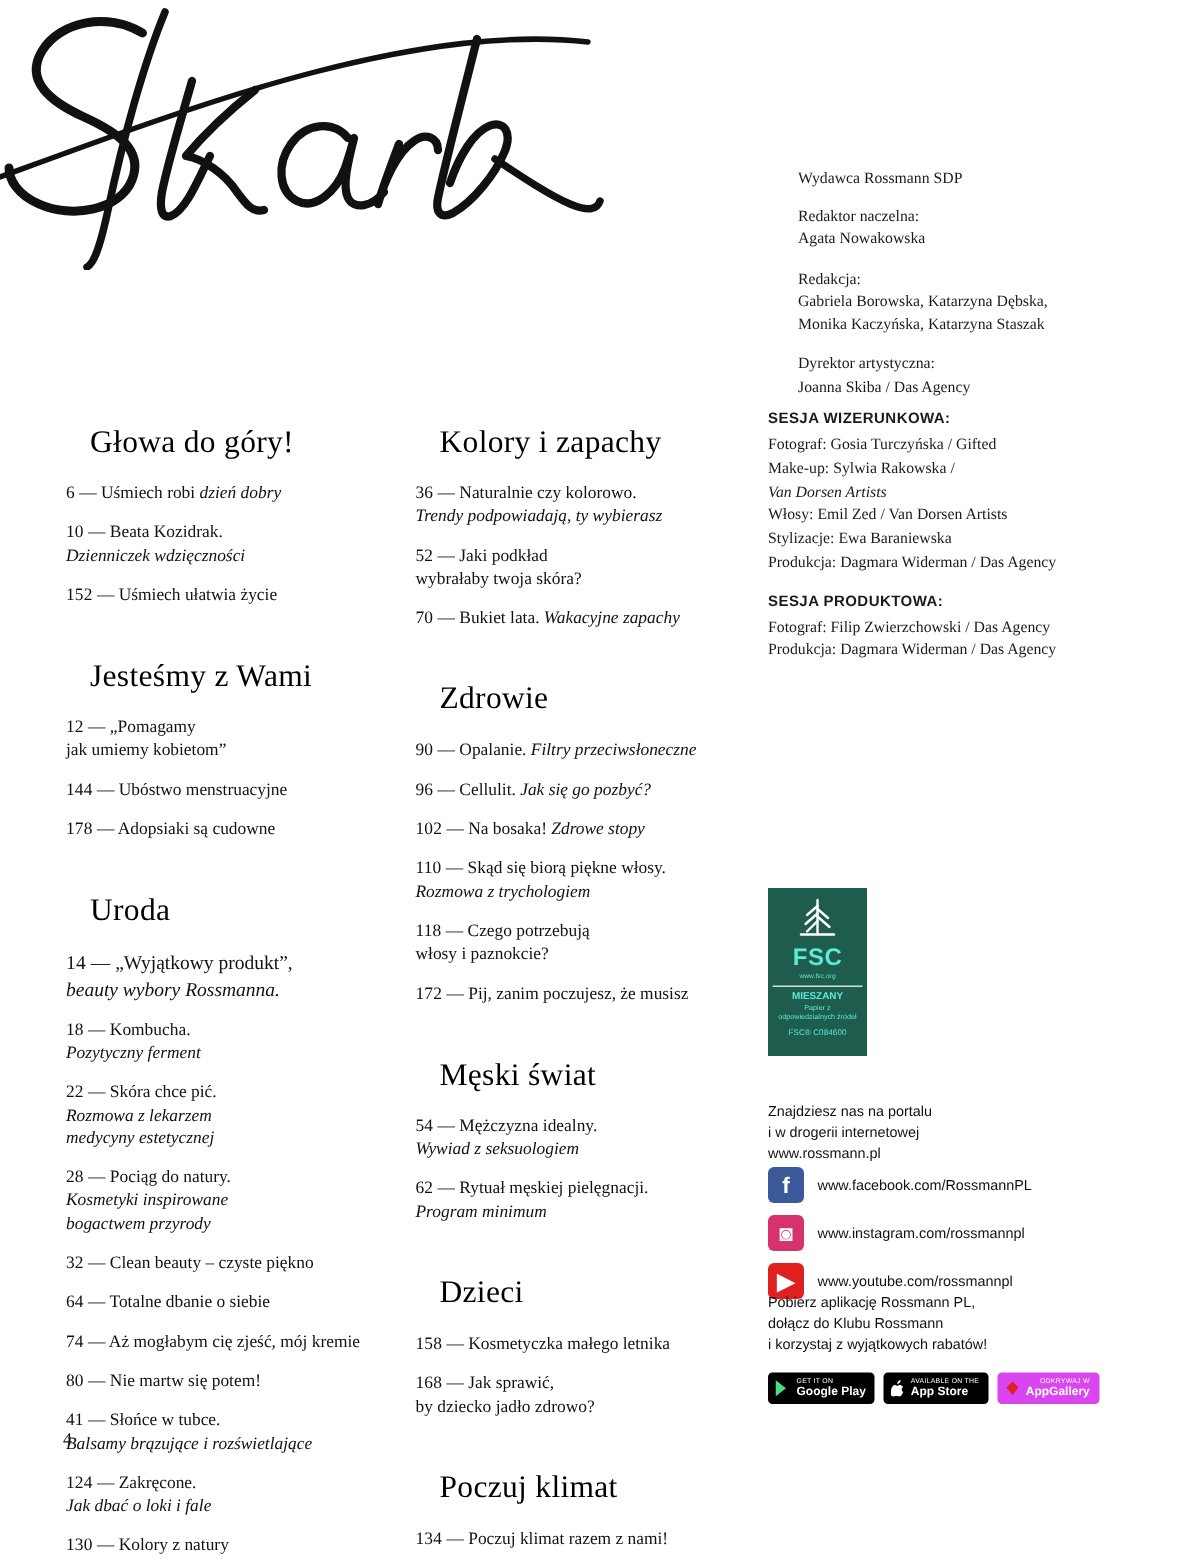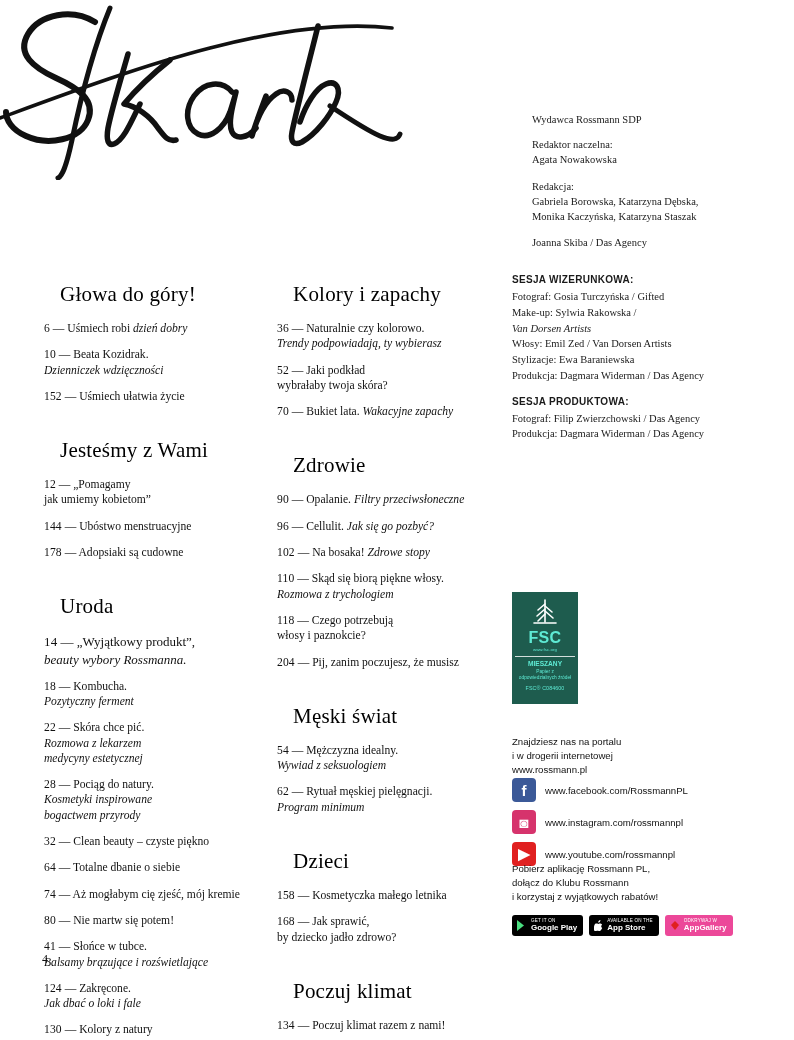--- a/index.html
+++ b/index.html
@@ -184,21 +184,21 @@
     color: #fff;
     display: flex;
     align-items: center;
     padding: 0 6px 0 5px;
     font-family: "Liberation Sans", sans-serif;
   }
   .badge .bico { margin-right: 4px; display: flex; align-items: center; }
   .badge .btxt { line-height: 1.05; }
   .badge .b1 { font-size: 4.6px; letter-spacing: .04em; text-transform: uppercase; display: block; }
   .badge .b2 { font-size: 8px; font-weight: 700; display: block; }
-  .badge-huawei { background: #ec4899; }
+  .badge-huawei { background: #d946ef; text-align: right; }
 
   .pagenum {
     position: absolute;
     left: 42px;
     top: 952px;
     font-family: "Liberation Serif", serif;
     font-size: 12px;
     color: #111;
   }
 </style>
@@ -234,20 +234,21 @@
   <div class="blk">
     <div>Redaktor naczelna:</div>
     <div>Agata Nowakowska</div>
   </div>
   <div class="blk">
     <div>Redakcja:</div>
     <div>Gabriela Borowska, Katarzyna Dębska,</div>
     <div>Monika Kaczyńska, Katarzyna Staszak</div>
   </div>
   <div class="blk">
+    <div>Dyrektor artystyczna:</div>
     <div>Joanna Skiba / Das Agency</div>
   </div>
 </div>
 
 <div class="credits">
   <div class="blk">
     <div class="head">SESJA WIZERUNKOWA:</div>
     <div>Fotograf: Gosia Turczyńska / Gifted</div>
     <div>Make-up: Sylwia Rakowska /</div>
     <div style="font-style:italic">Van Dorsen Artists</div>
@@ -295,21 +296,21 @@
   <p class="entry"><span class="num">36</span><span> — Naturalnie czy kolorowo.</span><span class="sub">Trendy podpowiadają, ty wybierasz</span></p>
   <p class="entry"><span class="num">52</span><span> — Jaki podkład</span><span class="sub" style="font-style:normal">wybrałaby twoja skóra?</span></p>
   <p class="entry"><span class="num">70</span><span> — Bukiet lata. </span><i>Wakacyjne zapachy</i></p>
 
   <h2 class="sec-title spaced">Zdrowie</h2>
   <p class="entry"><span class="num">90</span><span> — Opalanie. </span><i>Filtry przeciwsłoneczne</i></p>
   <p class="entry"><span class="num">96</span><span> — Cellulit. </span><i>Jak się go pozbyć?</i></p>
   <p class="entry"><span class="num">102</span><span> — Na bosaka! </span><i>Zdrowe stopy</i></p>
   <p class="entry"><span class="num">110</span><span> — Skąd się biorą piękne włosy.</span><span class="sub">Rozmowa z trychologiem</span></p>
   <p class="entry"><span class="num">118</span><span> — Czego potrzebują</span><span class="sub" style="font-style:normal">włosy i paznokcie?</span></p>
-  <p class="entry"><span class="num">204</span><span> — Pij, zanim poczujesz, że musisz</span></p>
+  <p class="entry"><span class="num">172</span><span> — Pij, zanim poczujesz, że musisz</span></p>
 
   <h2 class="sec-title spaced">Męski świat</h2>
   <p class="entry"><span class="num">54</span><span> — Mężczyzna idealny.</span><span class="sub">Wywiad z seksuologiem</span></p>
   <p class="entry"><span class="num">62</span><span> — Rytuał męskiej pielęgnacji.</span><span class="sub">Program minimum</span></p>
 
   <h2 class="sec-title spaced">Dzieci</h2>
   <p class="entry"><span class="num">158</span><span> — Kosmetyczka małego letnika</span></p>
   <p class="entry"><span class="num">168</span><span> — Jak sprawić,</span><span class="sub" style="font-style:normal">by dziecko jadło zdrowo?</span></p>
 
   <h2 class="sec-title spaced">Poczuj klimat</h2>

